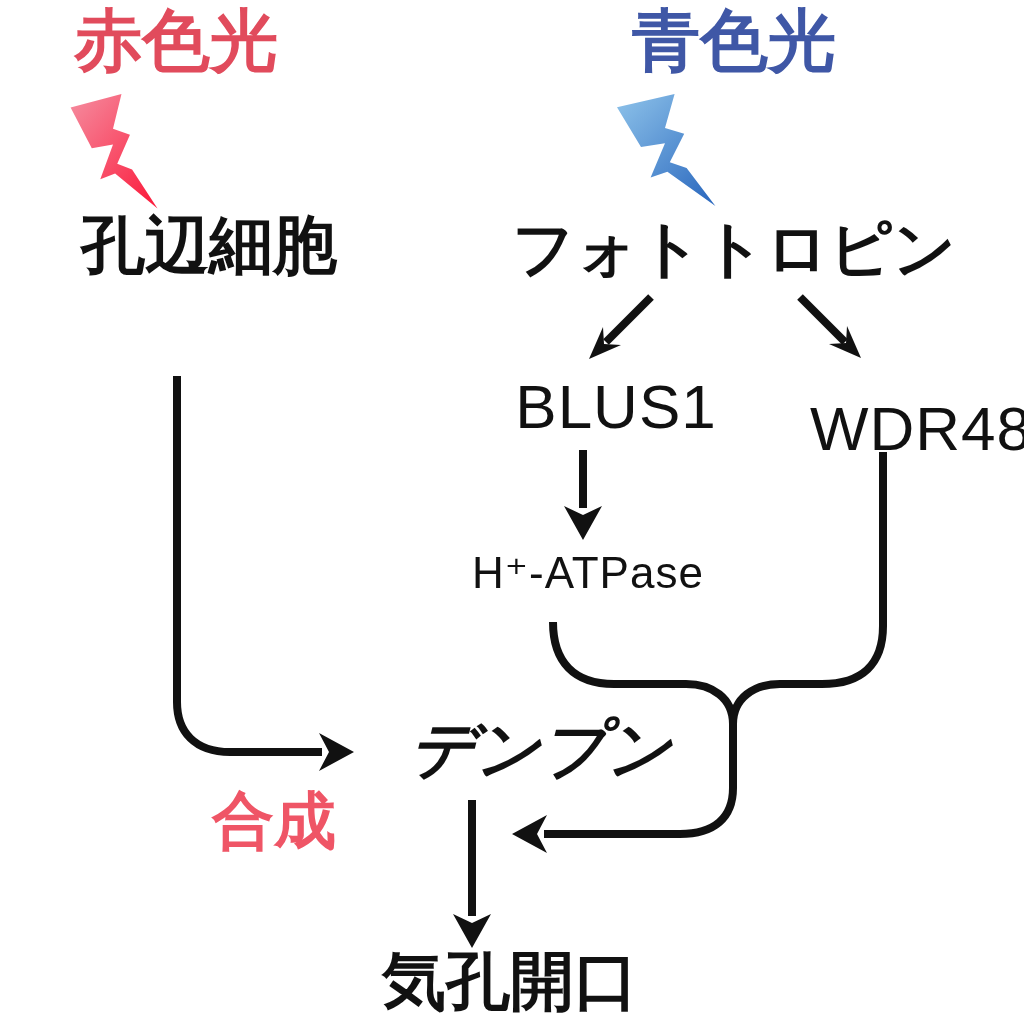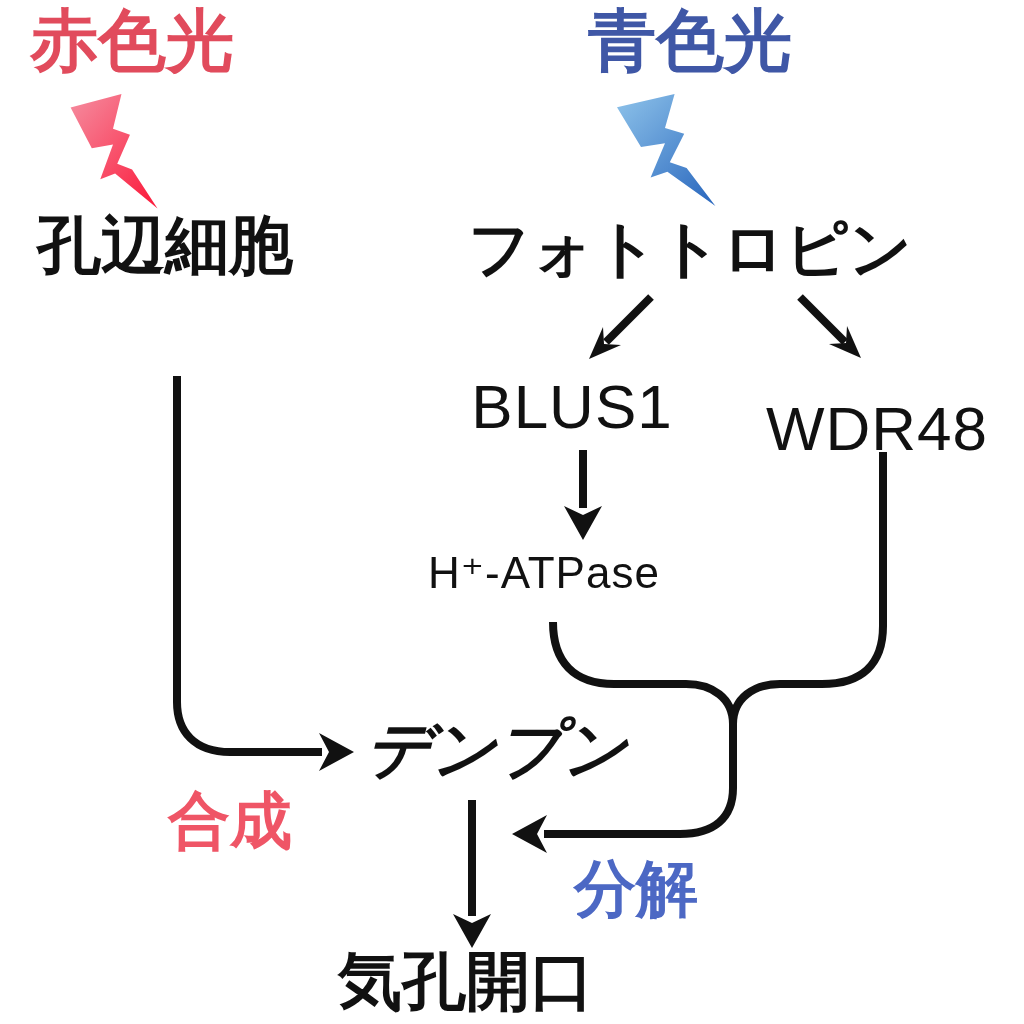--- a/index.html
+++ b/index.html
@@ -20,20 +20,21 @@
     left: 0;
     top: 0;
     width: 1024px;
     height: 1024px;
   }
   .label {
     position: absolute;
     white-space: nowrap;
     color: var(--text, #111111);
     line-height: 1.06;
+    margin-left: 44px;
   }
   .jp {
     font-weight: 700;
   }
   .latin {
     font-weight: 400;
     letter-spacing: 1px;
   }
   .centered {
     transform: translateX(-50%);
@@ -138,17 +139,16 @@
   <div class="label latin blus1 centered">BLUS1</div>
 
   <div class="label latin wdr48 centered">WDR48</div>
 
   <div class="label latin atpase">H⁺-ATPase</div>
 
   <div class="label jp starch centered">デンプン</div>
 
   <div class="label jp synthesis">合成</div>
 
-  <div class="label jp degradation">分解</div>
 
   <div class="label jp stomatal centered">気孔開口</div>
 
 </div>
 
 </body></html>

